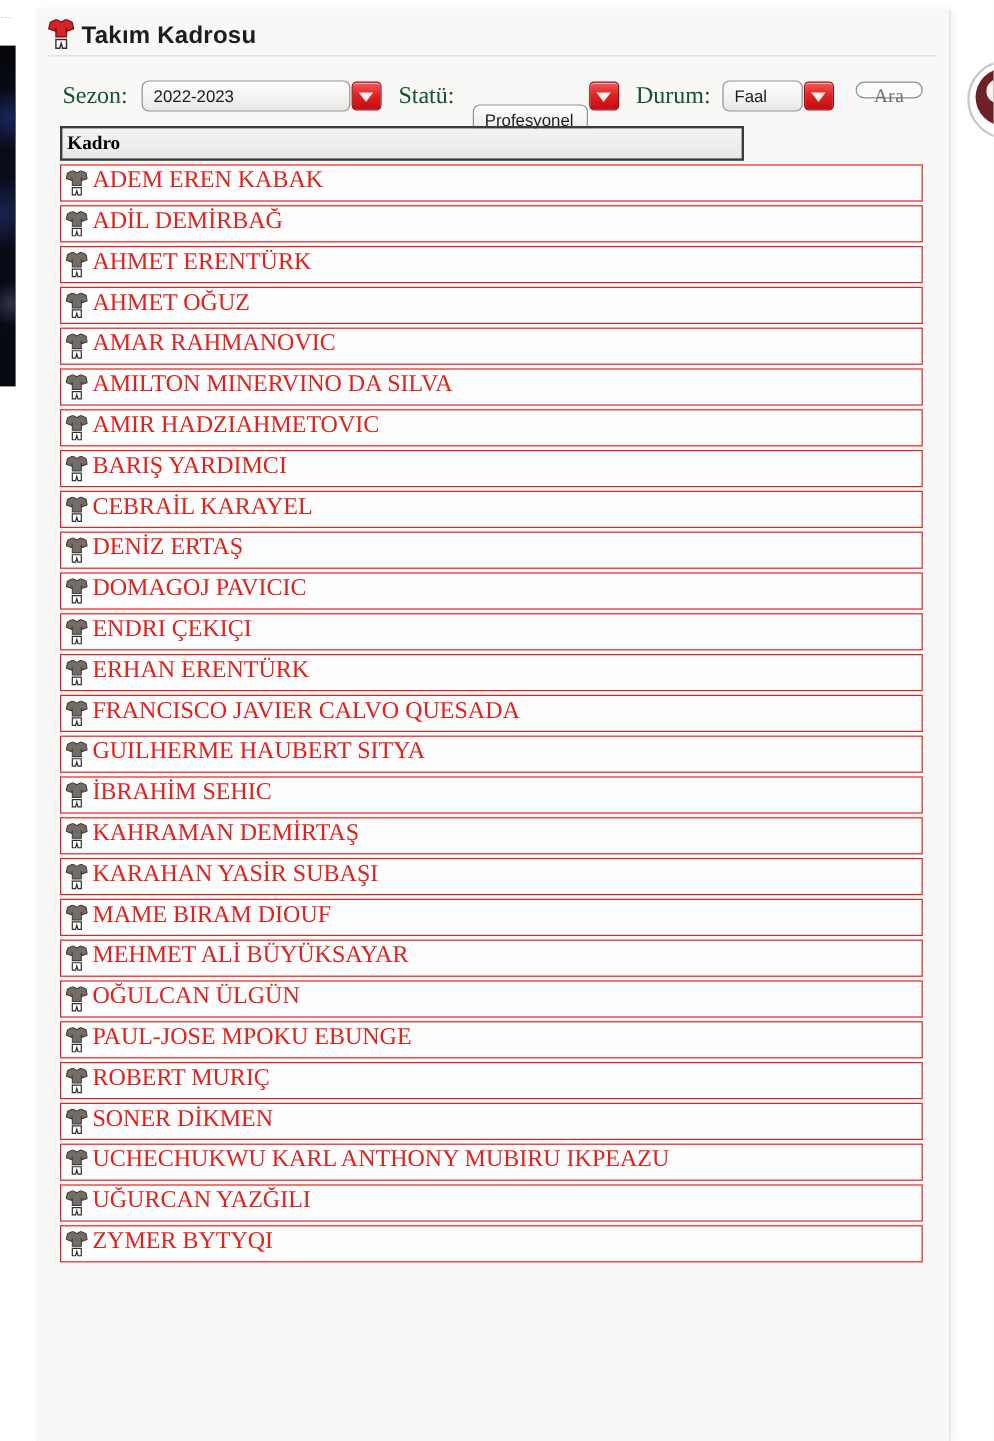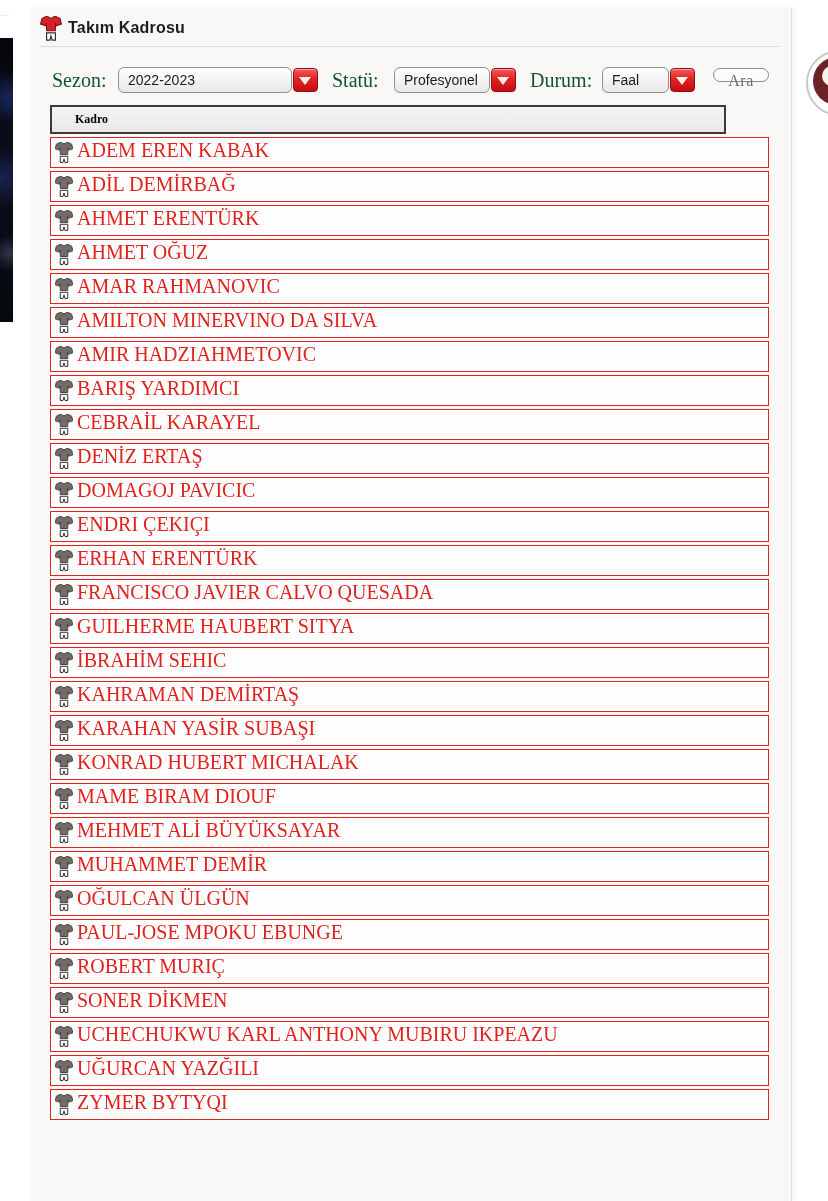--- a/index.html
+++ b/index.html
@@ -43,21 +43,21 @@
   
   .panel {
     position: absolute; left: 30px; top: 8px; width: 761px; height: 1193px;
     background: #faf8f7;
     border-right: 1px solid #e3e0de;
     box-shadow: 3px 0 6px rgba(0,0,0,0.05);
   }
   .panel-header { position: absolute; left: 0; top: 0; width: 100%; height: 38px; }
   .panel-title {
     position: absolute; left: 38px; top: 11px;
-    font-size: 16px; font-weight: bold; color: #1d1d1d;
+    font-size: 20px; font-weight: bold; color: #1d1d1d;
     letter-spacing: 0.2px;
   }
   .header-sep {
     position: absolute; left: 10px; top: 38px; width: 740px; height: 0;
     border-top: 1px solid #dedbd9;
   }
   .kit-icon { position: absolute; }
 
   
   .filter-label {
@@ -97,26 +97,26 @@
     background: #fdfcfb;
     font-family: "Liberation Serif", serif;
     font-size: 16px; color: #6f6f6f;
     text-align: center; line-height: 23px;
     letter-spacing: 0.5px;
   }
 
   
   .table-wrap { position: absolute; left: 20px; top: 97px; width: 719px; }
   .table-header {
-    box-sizing: border-box; width: 676px; height: 29px;
+    box-sizing: border-box; width: 570px; height: 29px;
     border: 2px solid #3b3b3b;
     background: linear-gradient(180deg, #f4f3f2 0%, #eae8e7 100%);
     font-family: "Liberation Serif", serif;
-    font-size: 12px; font-weight: bold; color: #000;
-    line-height: 25px; padding-left: 23px;
+    font-size: 16px; font-weight: bold; color: #000;
+    line-height: 25px; padding-left: 4px;
     margin-bottom: 3px;
   }
   .player-row {
     position: relative;
     box-sizing: border-box; width: 719px; height: 31px;
     border: 1.5px solid #df2320;
     background: #fffefe;
     margin-bottom: 3px;
     cursor: pointer;
   }
@@ -153,21 +153,21 @@
     </div>
     <div class="header-sep"></div>
 
     <span class="filter-label" style="left:22px;">Sezon:</span>
     <div class="select-box" style="left:88px; width:174px;">2022-2023</div>
     <div class="arrow-btn" style="left:263px;">
       <div class="tri"></div>
     </div>
 
     <span class="filter-label" style="left:302px;">Statü:</span>
-    <div class="select-box" style="left:364px; width:96px;">Profesyonel</div>
+    <div class="select-box" style="left:364px; width:96px;margin-top:20px;">Profesyonel</div>
     <div class="arrow-btn" style="left:461px;">
       <div class="tri"></div>
     </div>
 
     <span class="filter-label" style="left:500px;">Durum:</span>
     <div class="select-box" style="left:572px; width:67px;">Faal</div>
     <div class="arrow-btn" style="left:640px;">
       <div class="tri"></div>
     </div>
 
@@ -300,48 +300,34 @@
     <path class="shirt" d="M5 0 L1 2 L0 6.2 L4 7.6 L4.6 5.4 L4.6 11.4 L11.4 11.4 L11.4 5.4 L12 7.6 L16 6.2 L15 2 L11 0 L9.6 1 Q8 2.4 6.4 1 Z" stroke-width="0.8" fill="#746d67" stroke="#3f3a36"></path>
     <path class="shorts" d="M4.6 13 L11.4 13 L11.4 18.6 L8.9 18.6 L8 15.4 L7.1 18.6 L4.6 18.6 Z" stroke-width="0.9" fill="#ffffff" stroke="#2e2e2e"></path>
   </svg>
     <span class="player-name">KARAHAN YASİR SUBAŞI</span>
   </div>
           <div class="player-row">
     <svg class="kit-icon" width="18" height="22" viewBox="0 0 16 20">
     <path class="shirt" d="M5 0 L1 2 L0 6.2 L4 7.6 L4.6 5.4 L4.6 11.4 L11.4 11.4 L11.4 5.4 L12 7.6 L16 6.2 L15 2 L11 0 L9.6 1 Q8 2.4 6.4 1 Z" stroke-width="0.8" fill="#746d67" stroke="#3f3a36"></path>
     <path class="shorts" d="M4.6 13 L11.4 13 L11.4 18.6 L8.9 18.6 L8 15.4 L7.1 18.6 L4.6 18.6 Z" stroke-width="0.9" fill="#ffffff" stroke="#2e2e2e"></path>
   </svg>
-    <span class="player-name">KONRAD HUBERT MICHALAK</span>
-  </div>
-          <div class="player-row">
-    <svg class="kit-icon" width="18" height="22" viewBox="0 0 16 20">
-    <path class="shirt" d="M5 0 L1 2 L0 6.2 L4 7.6 L4.6 5.4 L4.6 11.4 L11.4 11.4 L11.4 5.4 L12 7.6 L16 6.2 L15 2 L11 0 L9.6 1 Q8 2.4 6.4 1 Z" stroke-width="0.8" fill="#746d67" stroke="#3f3a36"></path>
-    <path class="shorts" d="M4.6 13 L11.4 13 L11.4 18.6 L8.9 18.6 L8 15.4 L7.1 18.6 L4.6 18.6 Z" stroke-width="0.9" fill="#ffffff" stroke="#2e2e2e"></path>
-  </svg>
     <span class="player-name">MAME BIRAM DIOUF</span>
   </div>
           <div class="player-row">
     <svg class="kit-icon" width="18" height="22" viewBox="0 0 16 20">
     <path class="shirt" d="M5 0 L1 2 L0 6.2 L4 7.6 L4.6 5.4 L4.6 11.4 L11.4 11.4 L11.4 5.4 L12 7.6 L16 6.2 L15 2 L11 0 L9.6 1 Q8 2.4 6.4 1 Z" stroke-width="0.8" fill="#746d67" stroke="#3f3a36"></path>
     <path class="shorts" d="M4.6 13 L11.4 13 L11.4 18.6 L8.9 18.6 L8 15.4 L7.1 18.6 L4.6 18.6 Z" stroke-width="0.9" fill="#ffffff" stroke="#2e2e2e"></path>
   </svg>
     <span class="player-name">MEHMET ALİ BÜYÜKSAYAR</span>
   </div>
           <div class="player-row">
     <svg class="kit-icon" width="18" height="22" viewBox="0 0 16 20">
     <path class="shirt" d="M5 0 L1 2 L0 6.2 L4 7.6 L4.6 5.4 L4.6 11.4 L11.4 11.4 L11.4 5.4 L12 7.6 L16 6.2 L15 2 L11 0 L9.6 1 Q8 2.4 6.4 1 Z" stroke-width="0.8" fill="#746d67" stroke="#3f3a36"></path>
     <path class="shorts" d="M4.6 13 L11.4 13 L11.4 18.6 L8.9 18.6 L8 15.4 L7.1 18.6 L4.6 18.6 Z" stroke-width="0.9" fill="#ffffff" stroke="#2e2e2e"></path>
   </svg>
-    <span class="player-name">MUHAMMET DEMİR</span>
-  </div>
-          <div class="player-row">
-    <svg class="kit-icon" width="18" height="22" viewBox="0 0 16 20">
-    <path class="shirt" d="M5 0 L1 2 L0 6.2 L4 7.6 L4.6 5.4 L4.6 11.4 L11.4 11.4 L11.4 5.4 L12 7.6 L16 6.2 L15 2 L11 0 L9.6 1 Q8 2.4 6.4 1 Z" stroke-width="0.8" fill="#746d67" stroke="#3f3a36"></path>
-    <path class="shorts" d="M4.6 13 L11.4 13 L11.4 18.6 L8.9 18.6 L8 15.4 L7.1 18.6 L4.6 18.6 Z" stroke-width="0.9" fill="#ffffff" stroke="#2e2e2e"></path>
-  </svg>
     <span class="player-name">OĞULCAN ÜLGÜN</span>
   </div>
           <div class="player-row">
     <svg class="kit-icon" width="18" height="22" viewBox="0 0 16 20">
     <path class="shirt" d="M5 0 L1 2 L0 6.2 L4 7.6 L4.6 5.4 L4.6 11.4 L11.4 11.4 L11.4 5.4 L12 7.6 L16 6.2 L15 2 L11 0 L9.6 1 Q8 2.4 6.4 1 Z" stroke-width="0.8" fill="#746d67" stroke="#3f3a36"></path>
     <path class="shorts" d="M4.6 13 L11.4 13 L11.4 18.6 L8.9 18.6 L8 15.4 L7.1 18.6 L4.6 18.6 Z" stroke-width="0.9" fill="#ffffff" stroke="#2e2e2e"></path>
   </svg>
     <span class="player-name">PAUL-JOSE MPOKU EBUNGE</span>
   </div>
           <div class="player-row">

